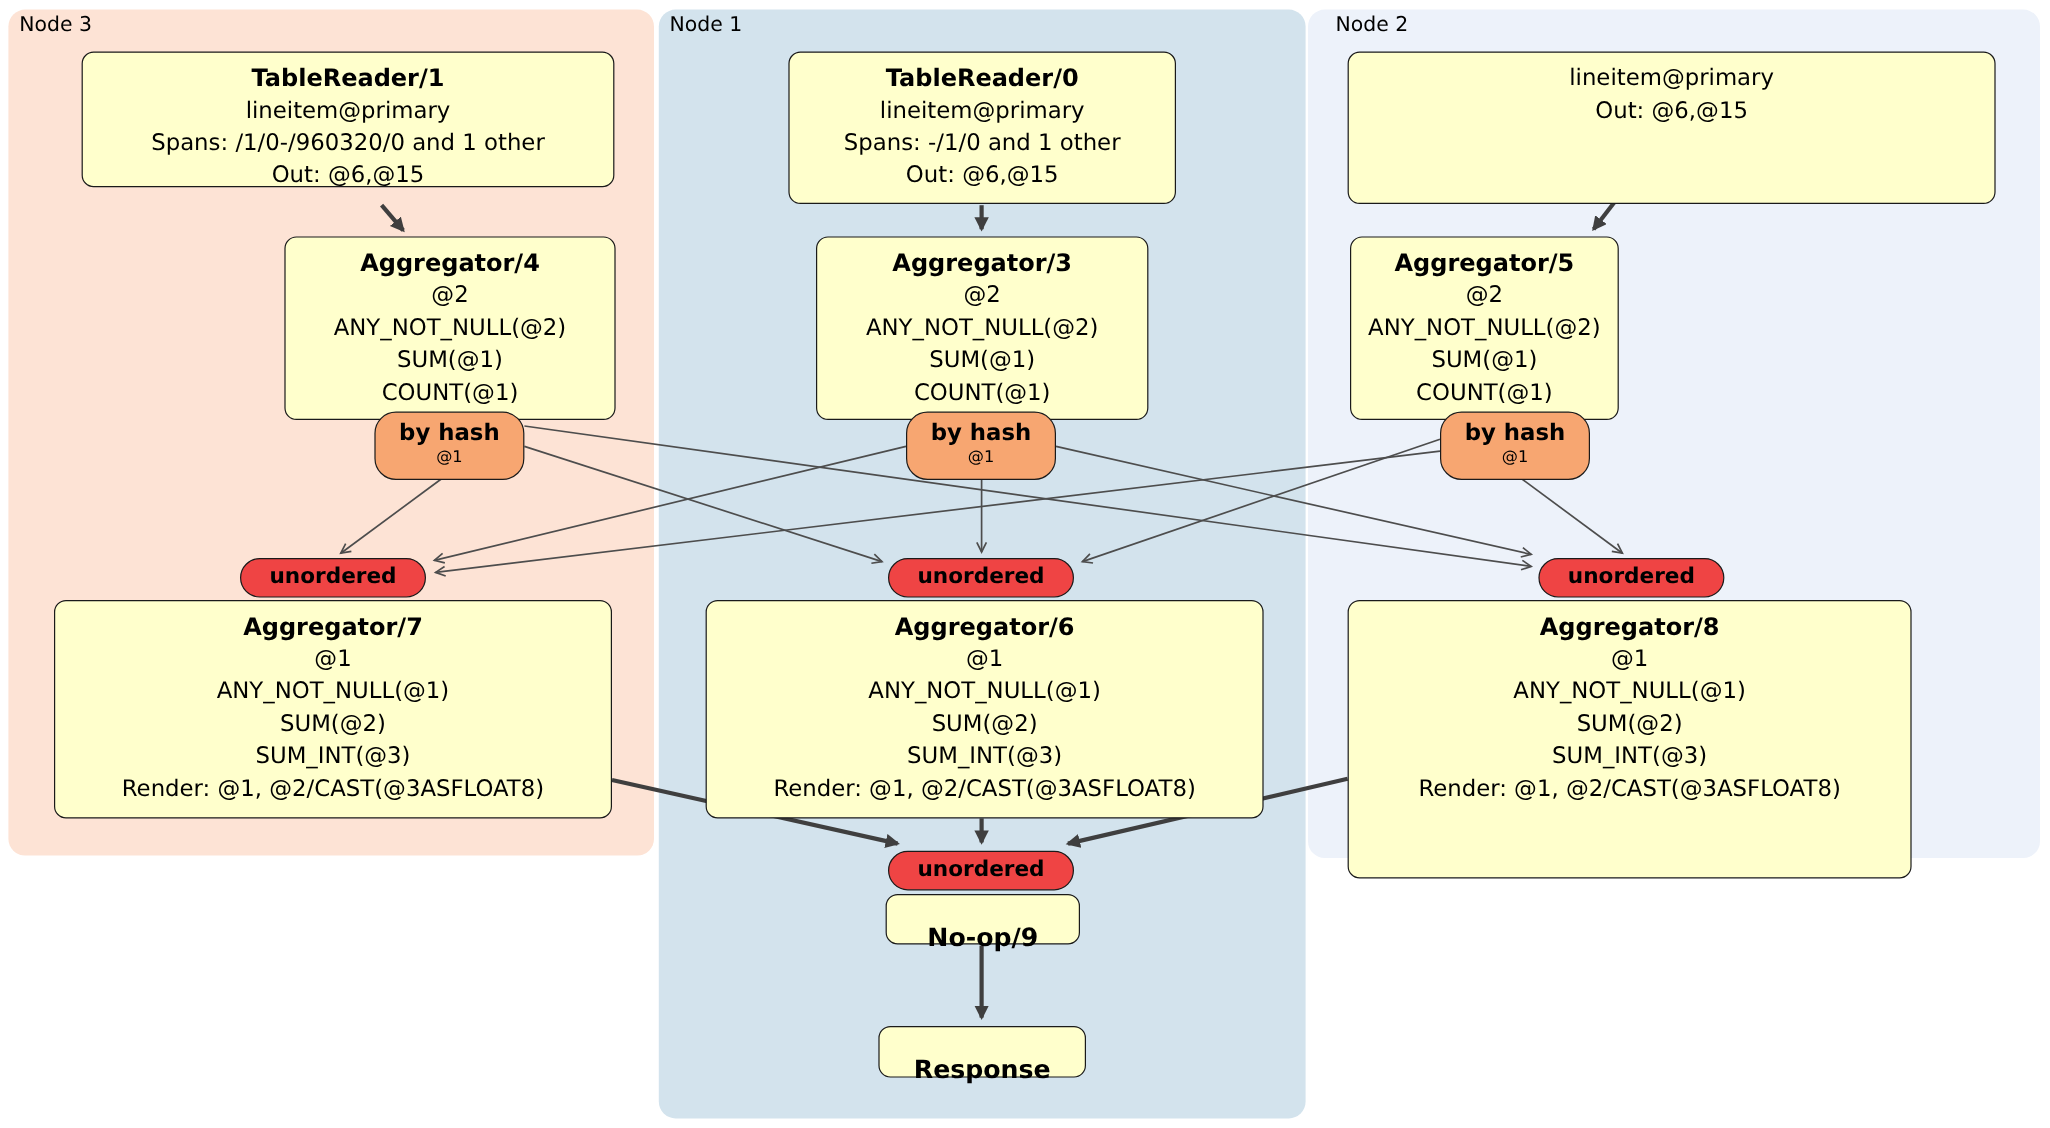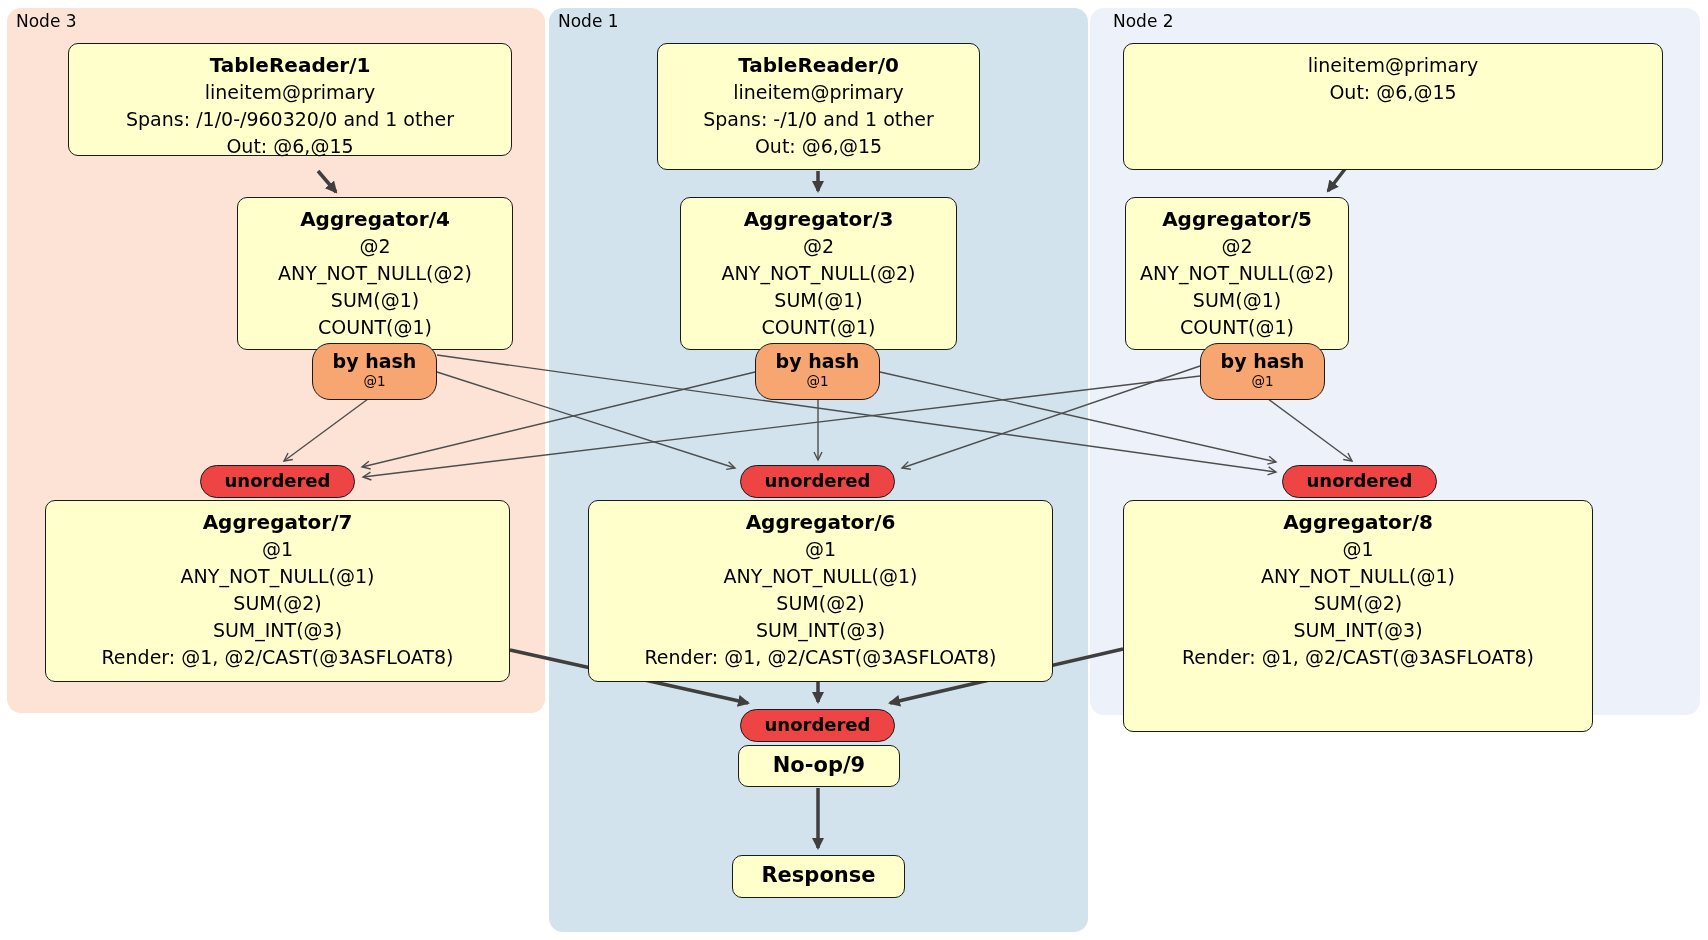--- a/index.html
+++ b/index.html
@@ -9,21 +9,21 @@
   .group { position:absolute; border-radius:14px; z-index:1; }
   .group-label { position:absolute; font-size:17px; color:#000; z-index:2; white-space:nowrap; }
 
   svg.edges { position:absolute; left:0; top:0; z-index:2; }
 
   .nodebox { position:absolute; background:#ffffcc; border:1.6px solid #1a1a1a;
              border-radius:10px; text-align:center; box-sizing:border-box;
              padding-top:8px; z-index:3; color:#000; }
   .nodebox .t { font-size:20px; font-weight:bold; line-height:27px; white-space:nowrap; }
   .nodebox .l { font-size:19px; line-height:27px; white-space:nowrap; }
-  .nodebox.small-title { padding-top:0; }
+  .nodebox.small-title { padding-top:16px; }
   .nodebox.small-title .t { line-height:38px; font-size:21px; }
 
   .router { position:absolute; width:125px; height:57px; background:#f7a671;
             border:1.6px solid #1a1a1a; border-radius:18px; text-align:center;
             box-sizing:border-box; z-index:4; color:#000; }
   .router .t { font-size:19px; font-weight:bold; line-height:24px; margin-top:5px; }
   .router .s { font-size:13.5px; line-height:16px; }
 
   .sync { position:absolute; width:155px; height:33px; background:#ef4444;
           border:1.6px solid #1a1a1a; border-radius:17px; text-align:center;

